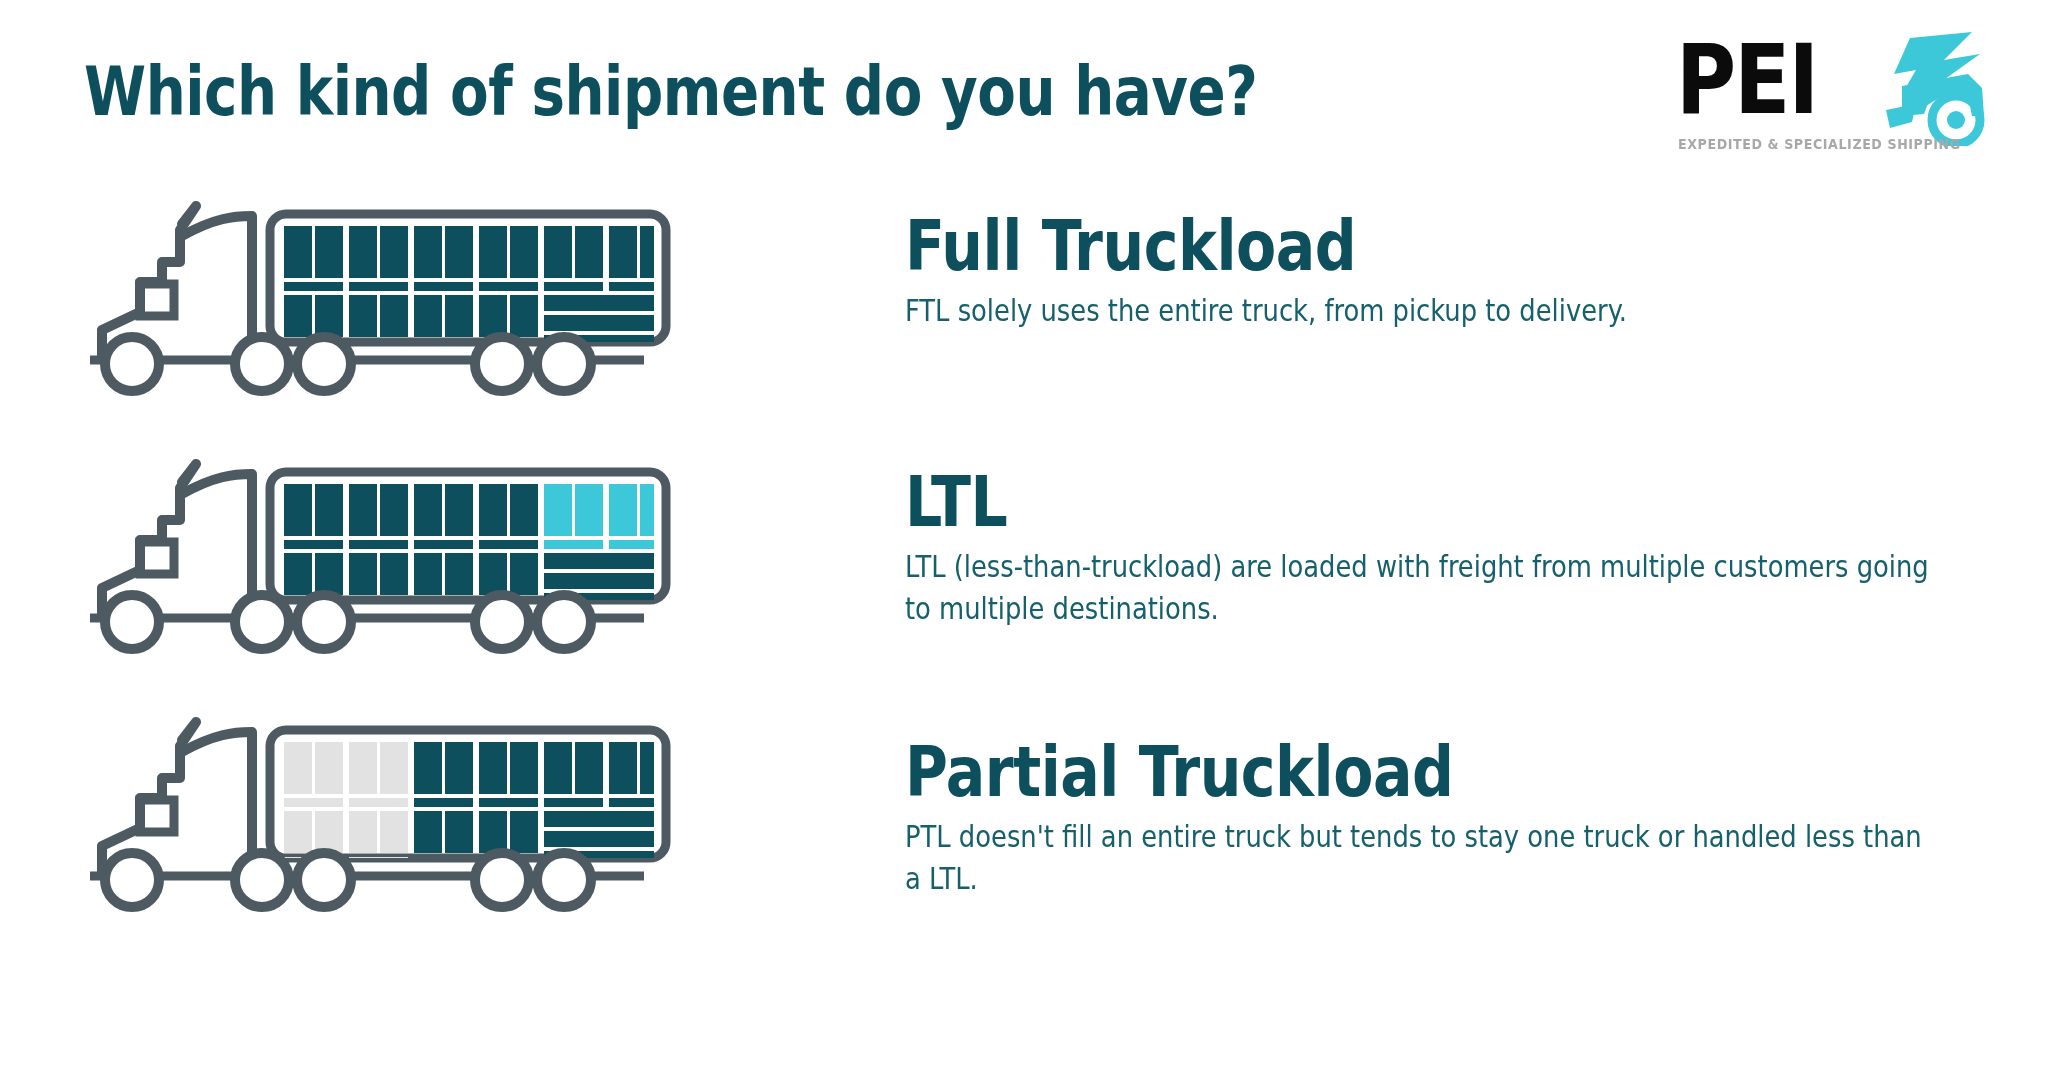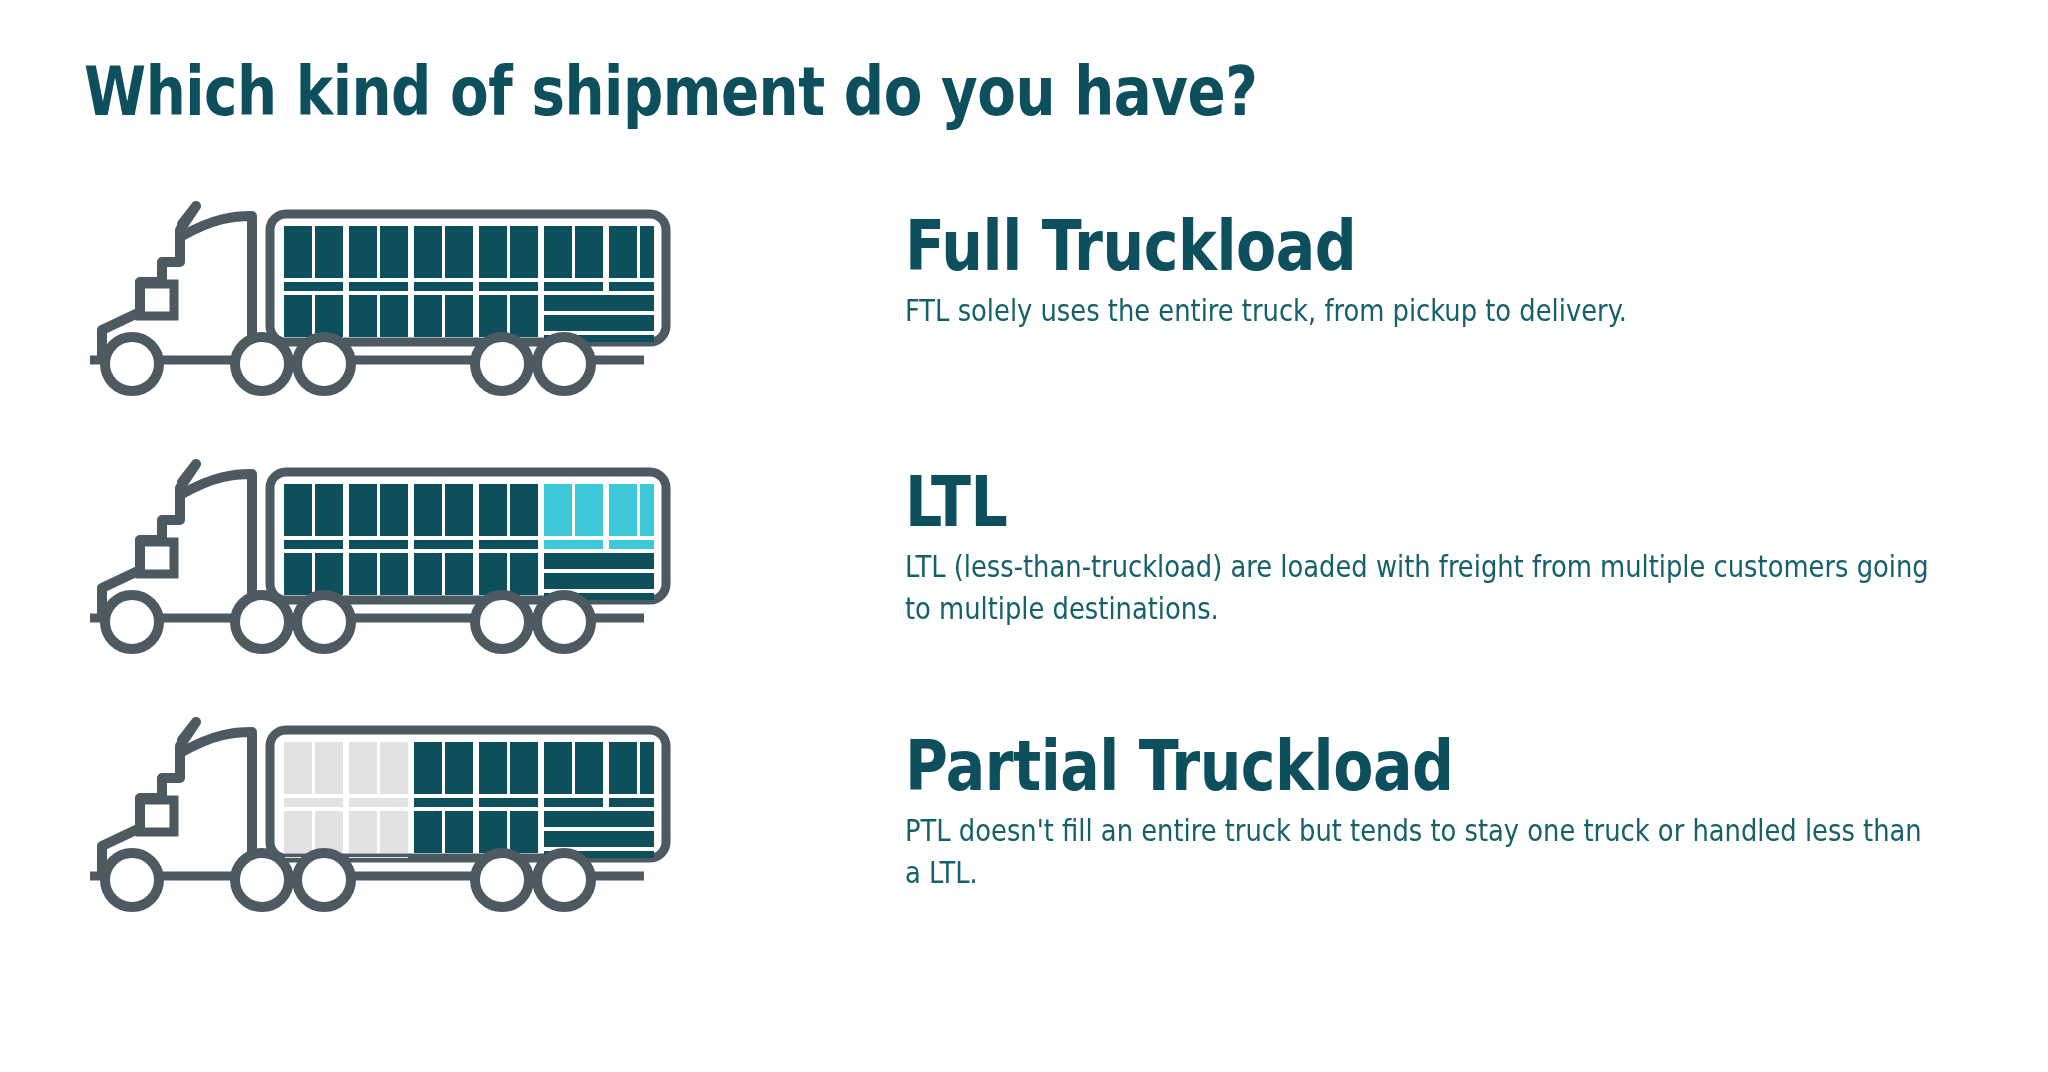--- a/index.html
+++ b/index.html
@@ -64,29 +64,44 @@
   .copy p{
     margin:6px 0 0 0;
     font-family:"DejaVu Sans Condensed","Liberation Sans Narrow","Liberation Sans",sans-serif;
     font-weight:normal;font-size:30.5px;line-height:42px;
     color:#15606b;
     transform:scaleX(0.94);transform-origin:left top;
     max-width:1180px;
   }
   .row-1 .copy{top:8px;}
   .row-2 .copy{top:6px;}
-  .row-3 .copy{top:12px;}
+  .row-3 .copy{top:18px;}
 </style>
 </head>
 <body>
 
 <div class="page">
 
   <div class="title">Which kind of shipment do you have?</div>
 
+  <div class="logo">
+    <div class="logo-word">PEI</div>
+    <div class="logo-mark">
+      <svg viewBox="0 0 118 116" width="118" height="116" aria-hidden="true">
+        <g fill="#3cc8d8">
+          <path d="M38 8 L100 2 L72 30 L108 24 L66 54 L92 52 L54 76 L30 64 L44 40 L22 44 Z"></path>
+          <path d="M30 56 L96 44 L110 58 L112 86 L100 86 L96 66 L60 62 L52 84 L30 86 Z"></path>
+          <path d="M14 80 L44 74 L40 92 L18 98 Z"></path>
+        </g>
+        <circle cx="84" cy="90" r="24" fill="none" stroke="#3cc8d8" stroke-width="9"></circle>
+        <circle cx="84" cy="90" r="9" fill="#3cc8d8"></circle>
+      </svg>
+    </div>
+    <div class="logo-tag">EXPEDITED &amp; SPECIALIZED SHIPPING</div>
+  </div>
 
   <div class="row row-2">
     <div class="truck">
       <svg viewBox="0 0 770 250" width="770" height="250">
         <line x1="6" y1="160" x2="560" y2="160" stroke="#4d5a61" stroke-width="9"></line>
         <path d="M98 24 L112 6 M112 6 L96 30 L96 62 L78 62 L78 82 L56 82 L56 112 L18 130 L18 158" fill="none" stroke="#4d5a61" stroke-width="10" stroke-linecap="round" stroke-linejoin="round"></path>
         <path d="M98 36 C130 18 150 16 168 16 L168 150" fill="none" stroke="#4d5a61" stroke-width="10" stroke-linecap="round" stroke-linejoin="round"></path>
         <rect x="56" y="84" width="34" height="32" fill="none" stroke="#4d5a61" stroke-width="9"></rect>
         <rect x="186" y="14" width="396" height="128" rx="16" ry="16" fill="none" stroke="#4d5a61" stroke-width="9"></rect>
 

